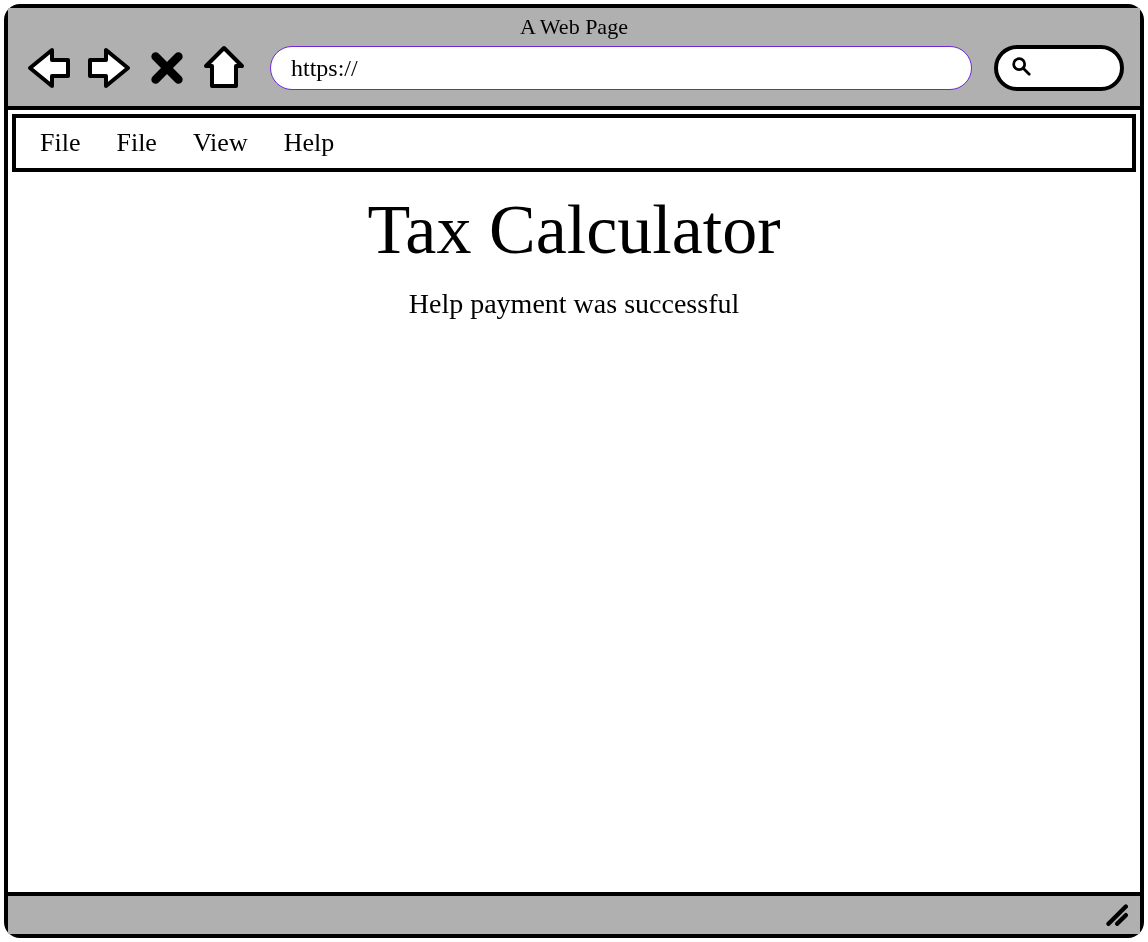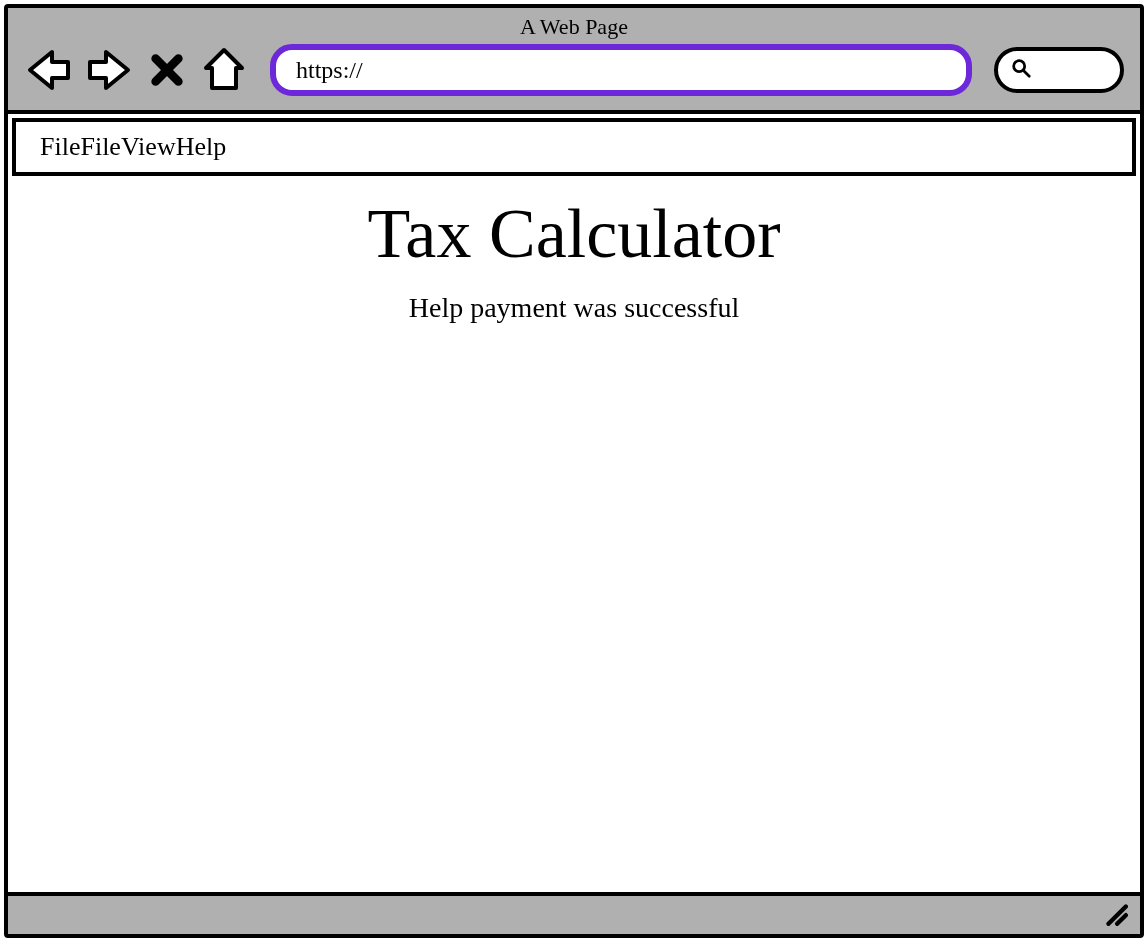--- a/index.html
+++ b/index.html
@@ -12,21 +12,21 @@
       background: #fff;
       width: 1148px;
       height: 942px;
       overflow: hidden;
     }
     .browser-window {
       width: 1140px;
       height: 934px;
       margin: 4px;
       border: 4px solid #000;
-      border-radius: 4px;
+      border-radius: 16px;
       display: flex;
       flex-direction: column;
       background: #fff;
     }
     .browser-toolbar {
       background: #b0b0b0;
       border-bottom: 4px solid #000;
       padding: 6px 16px 14px 16px;
     }
     .window-title {
@@ -54,21 +54,21 @@
       justify-content: center;
       cursor: pointer;
     }
     .nav-icon svg {
       width: 100%;
       height: 100%;
     }
     .address-bar {
       flex: 1;
       height: 44px;
-      border: 6px solid #6d28d9;
+      border: 1px solid #6d28d9;
       border-radius: 22px;
       background: #fff;
       padding: 20px 20px;
       font-size: 24px;
       font-family: "Comic Sans MS", cursive;
       display: flex;
       align-items: center;
       margin-left: 10px;
       margin-right: 10px;
     }
@@ -89,20 +89,21 @@
     }
     .menu-item {
       cursor: pointer;
     }
     .menu-bar-outer {
       border: 4px solid #000;
       margin: 4px 2px 0 2px;
     }
     .menu-bar-inner {
       display: flex;
+      gap: 36px;
       padding: 10px 24px;
       font-size: 26px;
       font-family: "Comic Sans MS", cursive;
     }
     .page-content {
       flex: 1;
       border-top: 4px solid #000;
       padding-top: 18px;
       text-align: center;
     }

